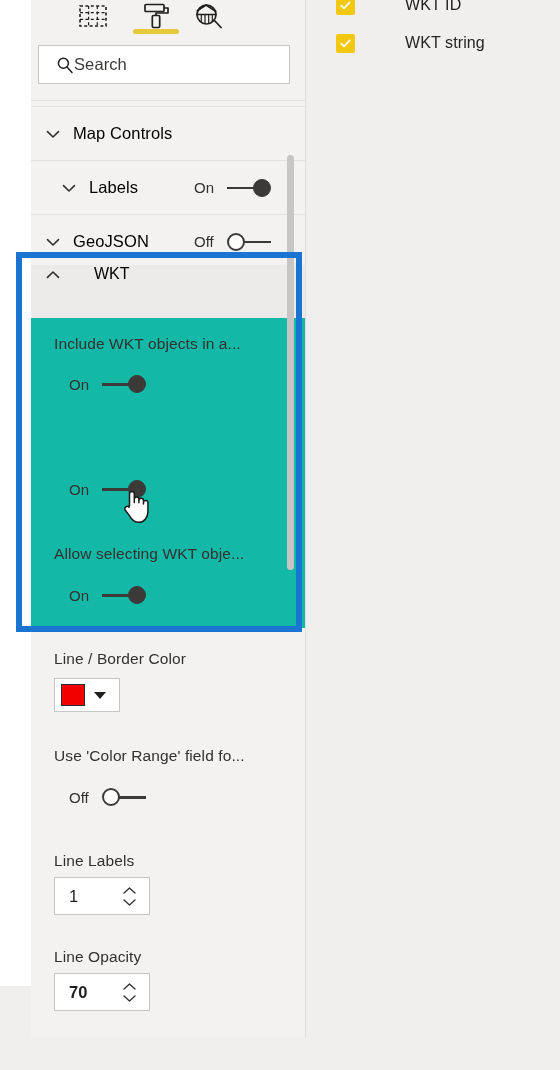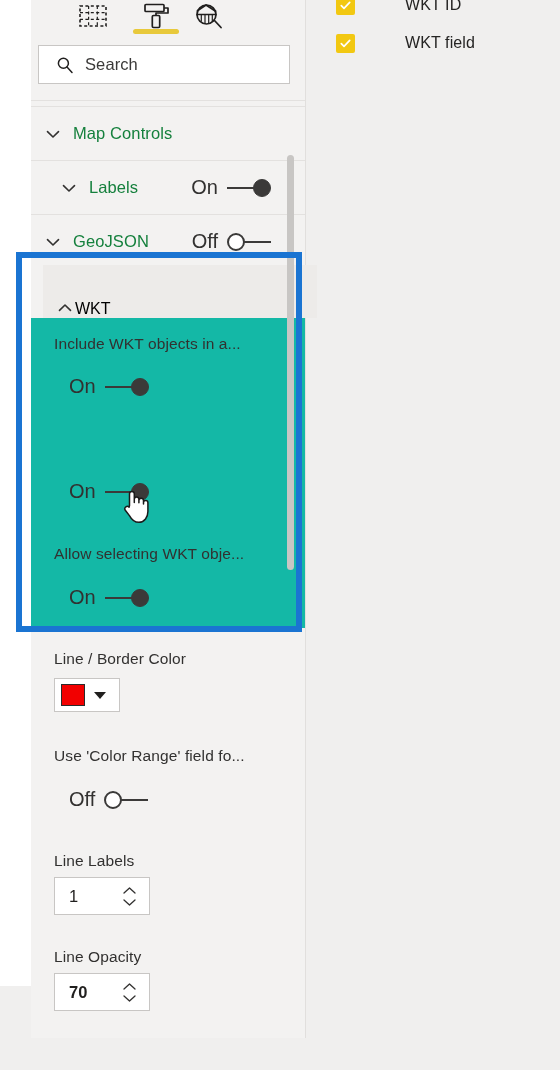--- a/index.html
+++ b/index.html
@@ -104,21 +104,21 @@
     display: flex;
     align-items: center;
     cursor: text;
   }
   .search-icon {
     margin-left: 17px;
     width: 18px; height: 18px;
     flex: none;
   }
   .search-placeholder {
-    margin-left: 11px;
+    margin-left: 0;
     font-size: 16.5px;
     color: #3b3a39;
     letter-spacing: 0.1px;
   }
 
   .pane-divider {
     position: absolute;
     left: 0;
     width: 274px;
     height: 1px;
@@ -137,39 +137,40 @@
     box-sizing: border-box;
   }
   .section-row .chev {
     margin-left: 12px;
     width: 20px; height: 20px;
     flex: none;
   }
   .section-row .sec-title {
     margin-left: 10px;
     font-size: 16.5px;
-    color: #15803d;
+    color: #000000;
     letter-spacing: 0.1px;
   }
   .section-row .toggle-wrap {
     position: absolute;
     right: 34px;
     display: flex;
     align-items: center;
   }
 
   
   .wkt-header {
     position: absolute;
-    left: 12px; top: 265px;
+    left: 0; top: 265px;
     width: 274px; height: 53px;
     background: #edebe9;
     display: flex;
-    align-items: flex-end;
+    align-items: flex-start;
     cursor: pointer;
+    gap: 31px;
   }
   .wkt-body {
     position: absolute;
     left: 0; top: 318px;
     width: 274px; height: 310px;
     background: #14b8a6;
   }
 
   
   .prop-label {
@@ -181,21 +182,21 @@
   }
 
   
   .toggle {
     display: inline-flex;
     align-items: center;
     cursor: pointer;
     user-select: none;
   }
   .toggle .state {
-    font-size: 20px;
+    font-size: 15px;
     color: #323130;
     min-width: 24px;
   }
   .toggle .track {
     position: relative;
     margin-left: 9px;
     width: 44px;
     height: 18px;
   }
   .toggle .bar {
@@ -361,21 +362,21 @@
           </svg>
       </span>
       <span class="field-name">WKT ID</span>
     </div>
     <div class="field-row">
       <span class="field-check">
         <svg width="13" height="13" viewBox="0 0 13 13">
             <path d="M2.3 6.6 L5 9.3 L10.7 3.4" fill="none" stroke="#ffffff" stroke-width="1.7" stroke-linecap="round" stroke-linejoin="round"></path>
           </svg>
       </span>
-      <span class="field-name">WKT field</span>
+      <span class="field-name">WKT string</span>
     </div>
   </div>
 
   <div class="format-pane">
 
     <div class="pane-tabs">
       <div class="pane-tab t1">
         <span class="glyph">
           <svg width="34" height="30" viewBox="0 0 34 30">
             <rect x="4" y="4" width="26" height="20" fill="none" stroke="#201f1e" stroke-width="1.6" stroke-dasharray="3 2.4"></rect>

